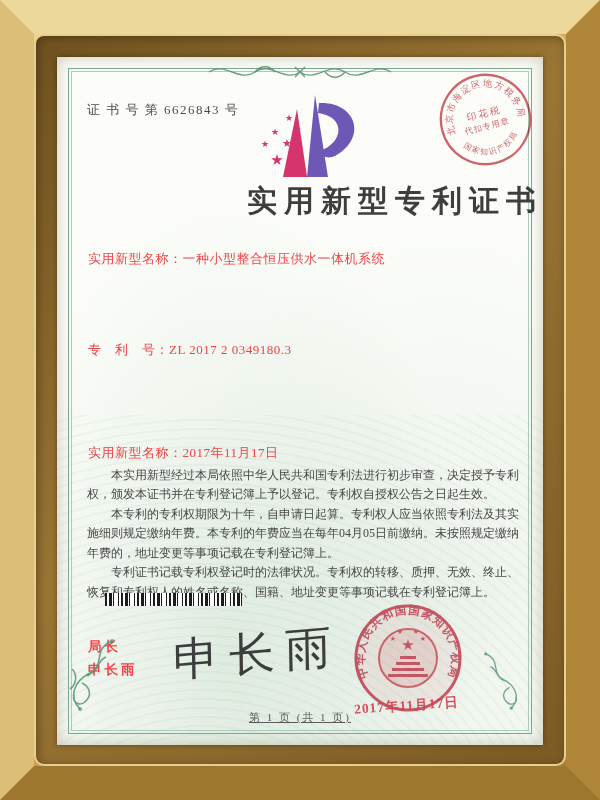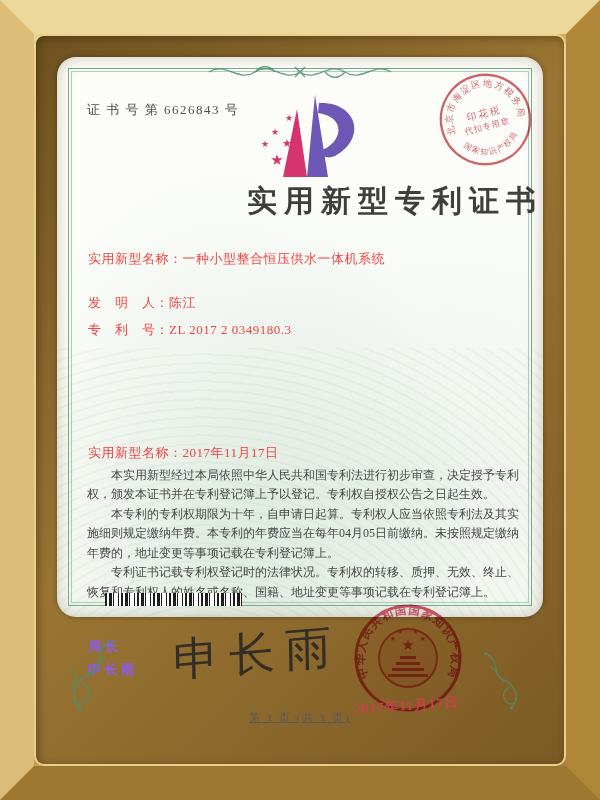--- a/index.html
+++ b/index.html
@@ -11,23 +11,23 @@
   
   .frame-outer{position:absolute;inset:0;
     background:linear-gradient(135deg,#eed99c 0%,#dcb96c 30%,#c79d47 60%,#a87d32 100%);}
   .frame-bevel{position:absolute;inset:0;border:34px solid;
     border-color:#ecd89b #b08738 #9d7730 #ddbe78;}
   .frame-inner{position:absolute;inset:34px;border-radius:10px;
     border:2px solid #e7cf92;
     background:linear-gradient(135deg,#6e511f 0%,#9a7533 45%,#7b5a24 100%);
     box-shadow:2px 2px 8px rgba(40,25,0,.4) inset;}
   
-  .paper{position:absolute;left:57px;top:57px;width:486px;height:560px;
+  .paper{position:absolute;left:57px;top:57px;width:486px;height:688px;
     background:#fcfdf9;
-    box-shadow:inset 0 0 16px rgba(100,80,40,.30), 0 0 5px rgba(0,0,0,.35);border-radius:19px;}
+    box-shadow:inset 0 0 16px rgba(100,80,40,.30), 0 0 5px rgba(0,0,0,.35);}
   .tint{position:absolute;inset:0;pointer-events:none;
     background:
       radial-gradient(ellipse at 35% 88%, rgba(120,170,135,.20), rgba(120,170,135,0) 55%),
       radial-gradient(ellipse at 80% 78%, rgba(120,170,135,.12), rgba(120,170,135,0) 50%);}
   .guilloche{position:absolute;left:0;right:0;top:52%;bottom:0;pointer-events:none;opacity:.5;
     background:repeating-radial-gradient(circle at 30% 160%, rgba(100,155,120,.12) 0 2px, rgba(100,155,120,0) 2px 9px);}
   .gb1{position:absolute;inset:11px;border:1px solid #79aa8e;}
   .gb2{position:absolute;inset:14px;border:1px solid #abccb8;}
   .orn{position:absolute;pointer-events:none;}
   
@@ -35,21 +35,21 @@
   .certno{left:30px;top:44px;font-size:13px;letter-spacing:1.5px;color:#4d4d4d;}
   .title{top:124px;left:0;width:100%;text-align:right;font-size:30px;font-weight:bold;
     letter-spacing:7px;color:#3e3e3e;}
   .frow{left:31px;right:18px;font-size:13px;color:#ef4444;letter-spacing:.5px;white-space:nowrap;}
   .paras{left:30px;right:24px;top:409px;font-size:12px;line-height:1.62;color:#474747;
     text-align:justify;}
   .paras p{margin:0;text-indent:2em;}
   .barcode{left:48px;top:536px;width:137px;height:13px;
     background:repeating-linear-gradient(90deg,#1c1c1c 0 2px,#fff 2px 4px,#1c1c1c 4px 7px,#fff 7px 8px,#1c1c1c 8px 9px,#fff 9px 13px,#1c1c1c 13px 14px,#fff 14px 16px);}
   .director{left:31px;font-family:"Liberation Sans","DejaVu Sans",sans-serif;
-    font-weight:600;font-size:13.5px;color:#8b5cf6;letter-spacing:3px;}
+    font-weight:600;font-size:13.5px;color:#ef4444;letter-spacing:3px;}
   .signature{left:116px;top:566px;font-size:46px;color:#262626;letter-spacing:10px;
     transform:rotate(-5deg) skewX(-4deg);opacity:.88;white-space:nowrap;}
   .sealdate{left:297px;top:640px;font-size:13.5px;font-weight:bold;color:#cf4050;
     letter-spacing:1px;transform:rotate(-4deg);opacity:.9;}
   .footer{top:653px;left:0;width:100%;text-align:center;font-size:11px;color:#5a5a5a;
     letter-spacing:2px;text-decoration:underline;}
   .seal{position:absolute;mix-blend-mode:multiply;}
 </style>
 </head>
 <body>
@@ -99,22 +99,21 @@
       <text font-size="9.5" letter-spacing="1.5"><textPath href="#taxTop" startOffset="50%" text-anchor="middle">北京市海淀区地方税务局</textPath></text>
       <text font-size="8" letter-spacing="1.5"><textPath href="#taxBot" startOffset="50%" text-anchor="middle">国家知识产权局</textPath></text>
       <text x="50" y="47" font-size="10" text-anchor="middle" letter-spacing="2">印花税</text>
       <text x="50" y="60" font-size="8.5" text-anchor="middle" letter-spacing="1">代扣专用章</text>
     </g>
   </svg>
 
   <div class="abs title">实用新型专利证书</div>
 
   <div class="abs frow" style="top:193px"><span>实用新型名称：</span><span>一种小型整合恒压供水一体机系统</span></div>
-  <div class="abs frow" style="top:237px"><span>发　明　人：</span><span>陈江</span></div>
-  <div class="abs frow" style="top:264px"><span>专　利　号：</span><span>ZL 2017 2 0349180.3</span></div>
+  <div class="abs frow" style="top:284px"><span>专　利　号：</span><span>ZL 2017 2 0349180.3</span></div>
   <div class="abs frow" style="top:387px"><span>实用新型名称：</span><span>2017年11月17日</span></div>
 
   <div class="abs paras">
     <p>本实用新型经过本局依照中华人民共和国专利法进行初步审查，决定授予专利权，颁发本证书并在专利登记簿上予以登记。专利权自授权公告之日起生效。</p>
     <p>本专利的专利权期限为十年，自申请日起算。专利权人应当依照专利法及其实施细则规定缴纳年费。本专利的年费应当在每年04月05日前缴纳。未按照规定缴纳年费的，地址变更等事项记载在专利登记簿上。</p>
     <p>专利证书记载专利权登记时的法律状况。专利权的转移、质押、无效、终止、恢复和专利权人的姓名或名称、国籍、地址变更等事项记载在专利登记簿上。</p>
   </div>
 
   <div class="abs barcode"></div>
 

